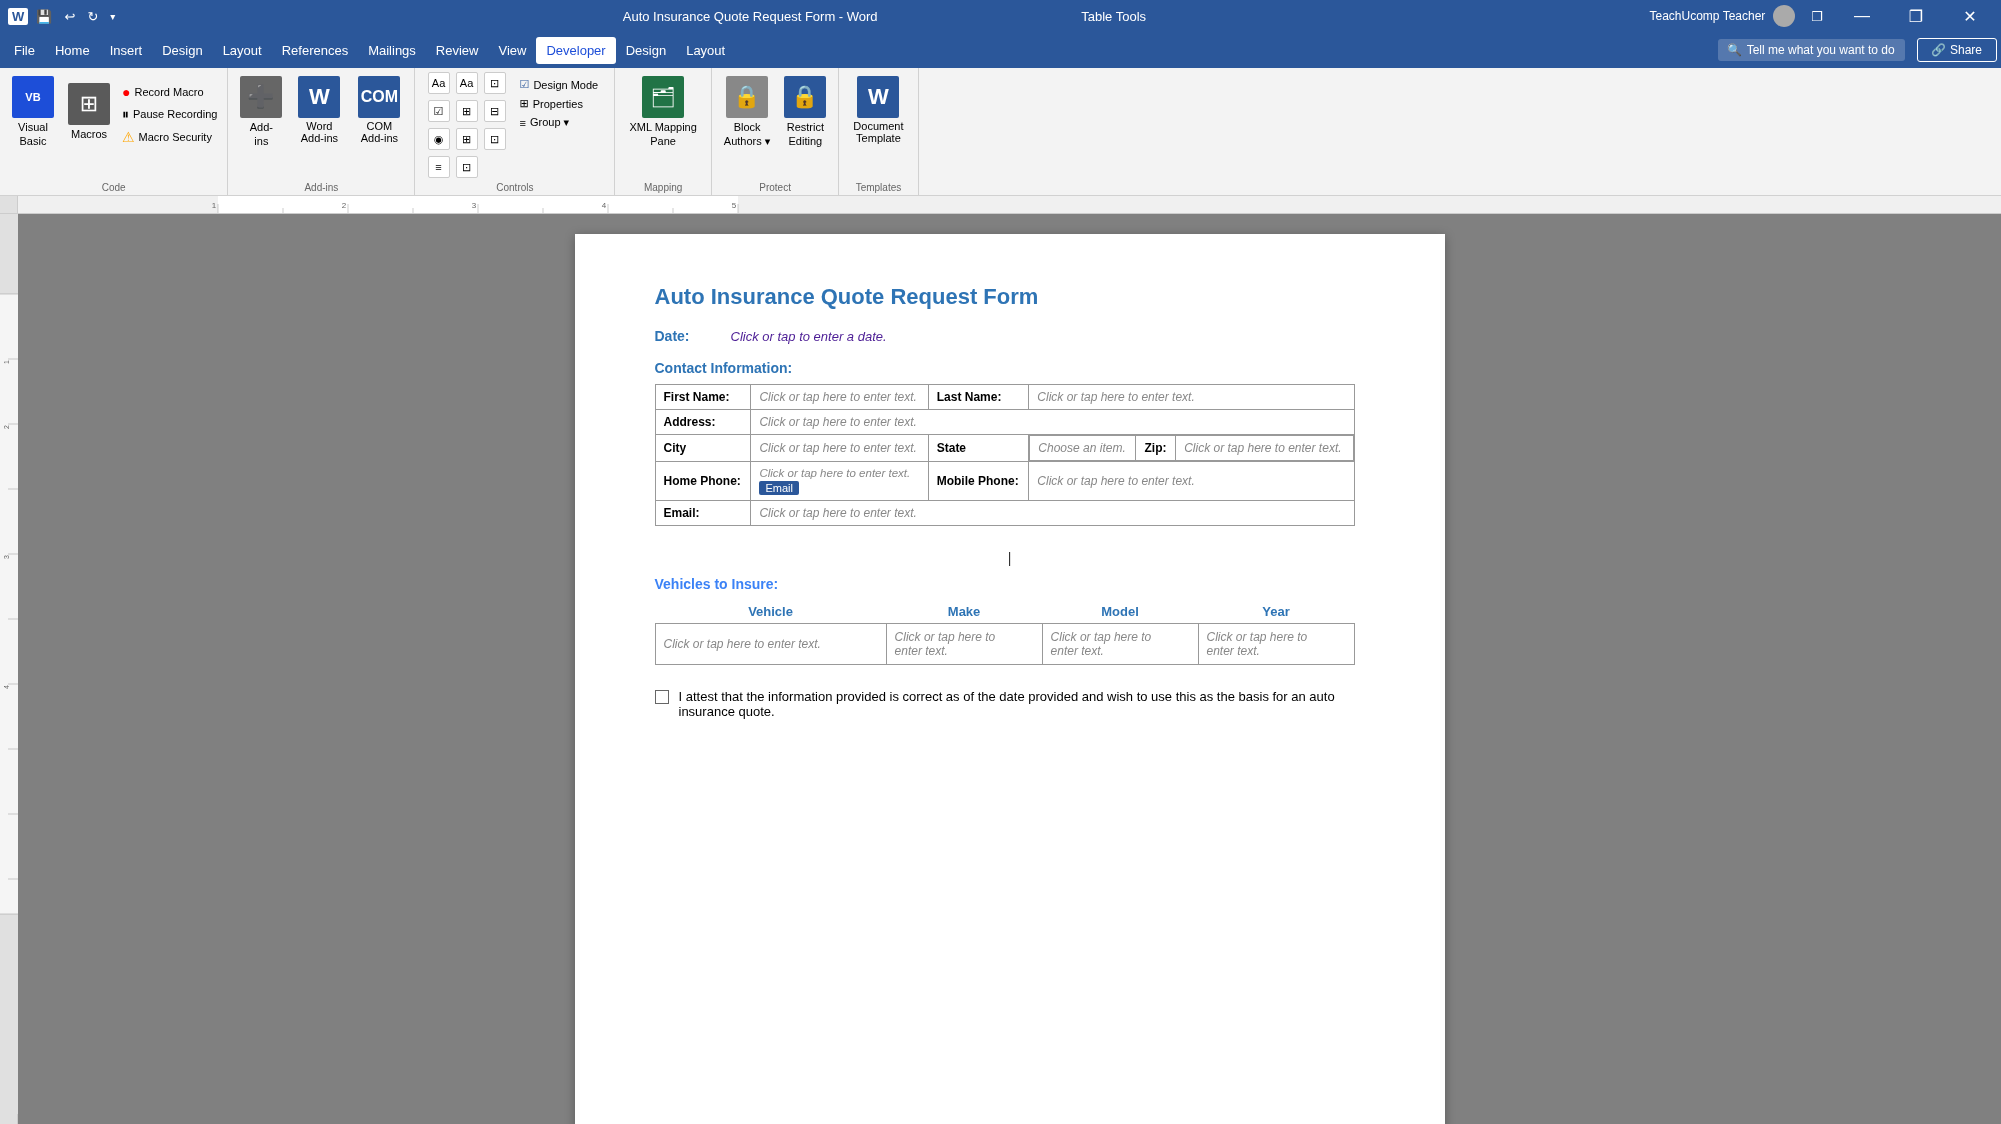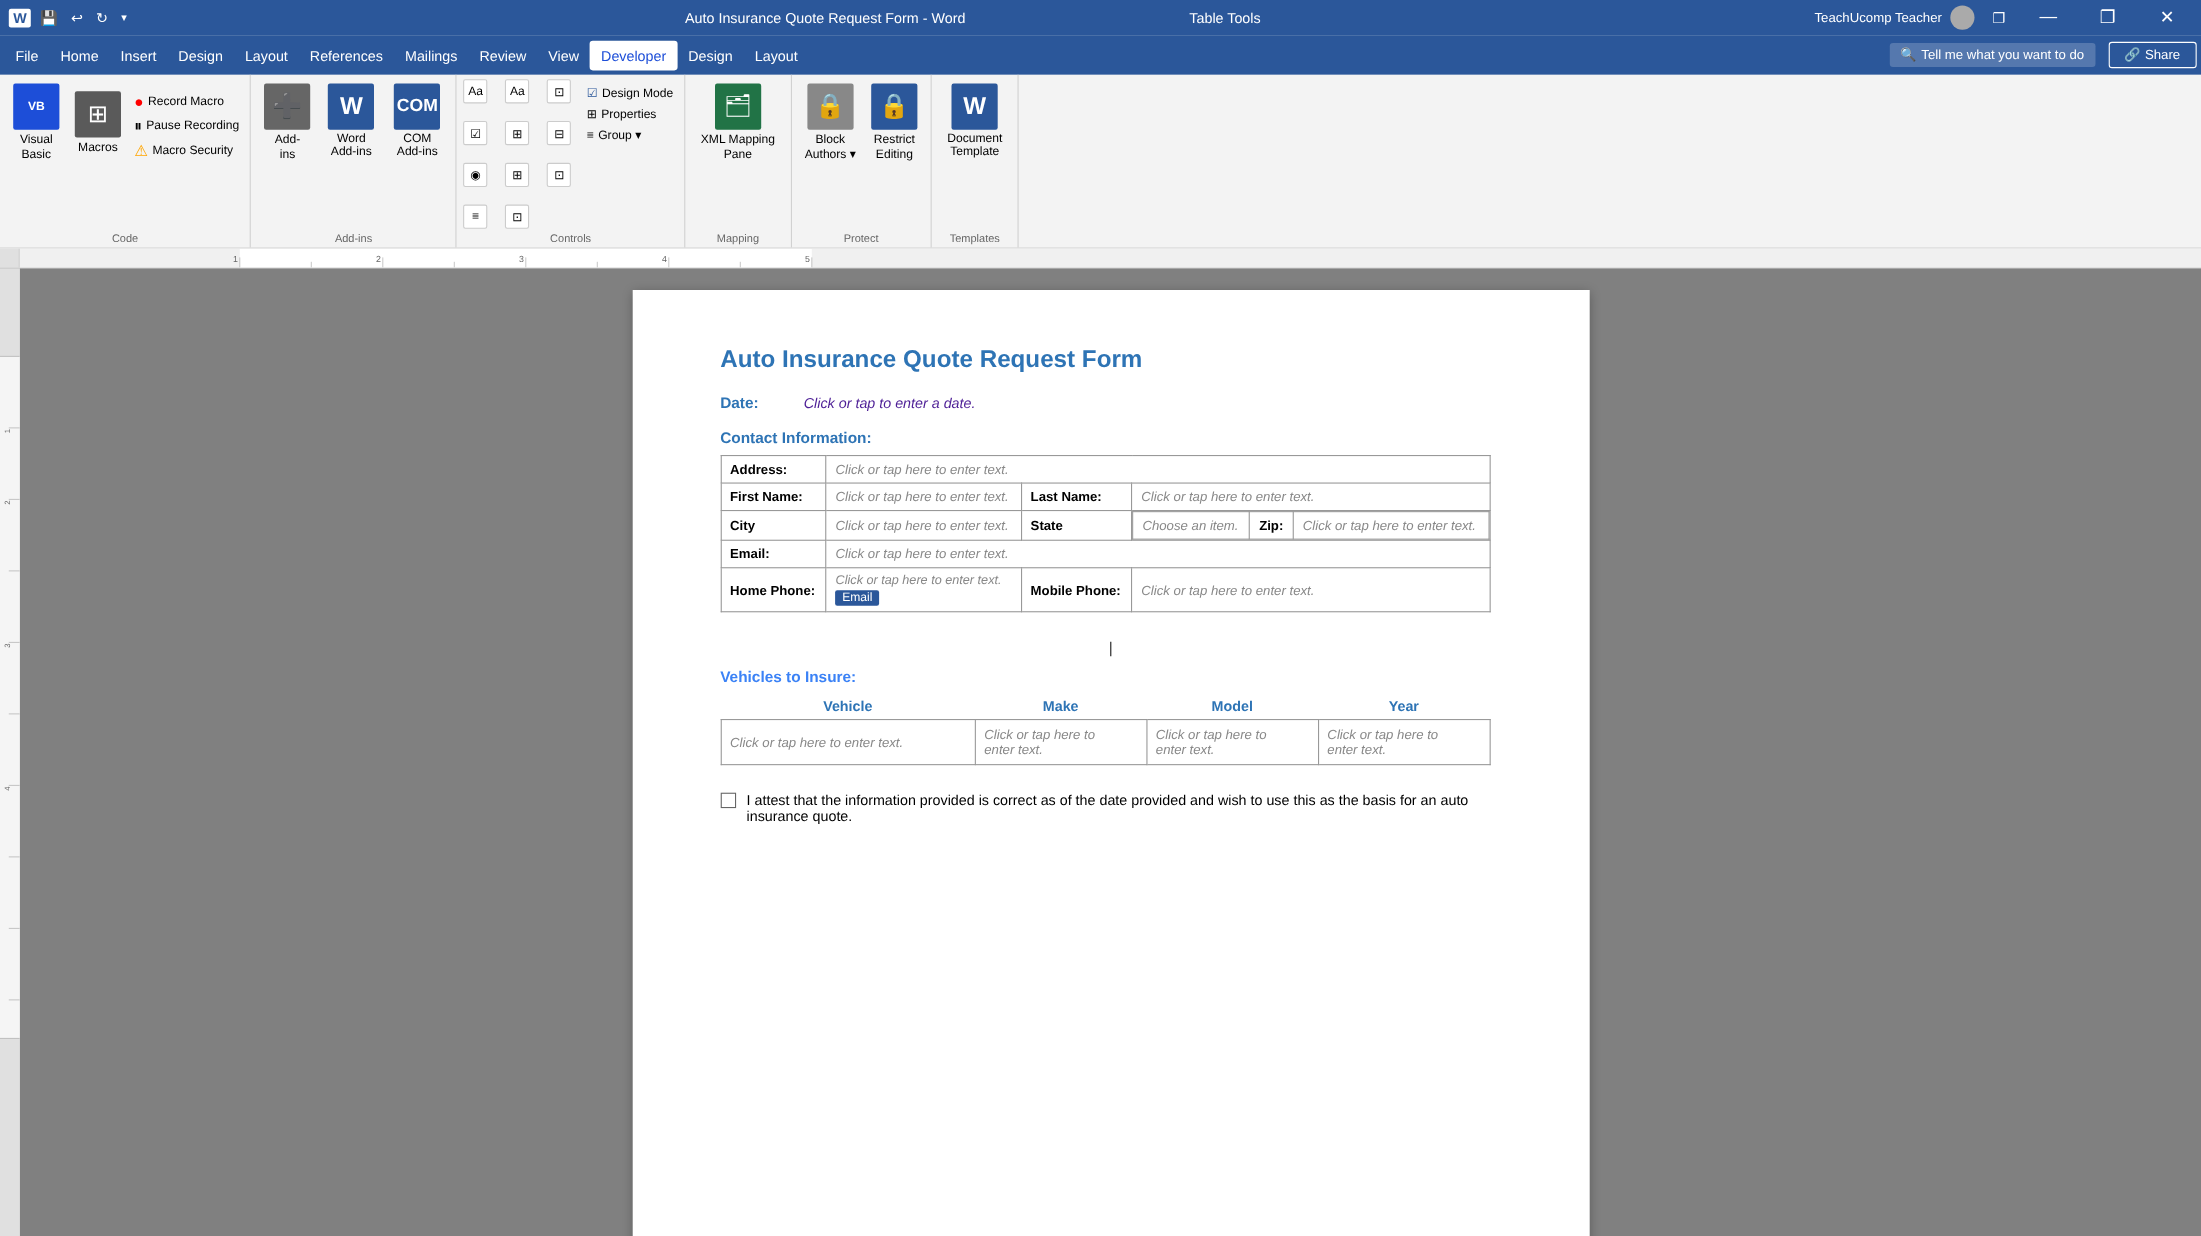--- a/index.html
+++ b/index.html
@@ -265,21 +265,21 @@
         <div style="width:42px;height:42px;background:#2b579a;display:flex;align-items:center;justify-content:center;color:white;font-size:16px;font-weight:bold;border-radius:2px;margin-bottom:2px;">COM</div>
         <span>COM<br>Add-ins</span>
       </div>
     </div>
     <div class="ribbon-group-label">Add-ins</div>
   </div>
 
   <div class="ribbon-group" style="min-width:200px;">
     <div class="ribbon-group-content" style="flex-direction:column;align-items:flex-start;">
       <div style="display:flex;gap:4px;align-items:flex-start;">
-        <div style="display:grid;grid-template-columns:repeat(3,auto);gap:16px;">
+        <div style="display:grid;grid-template-columns:repeat(3,auto);gap:6px;">
           <div class="ctrl-btn">Aa</div>
           <div class="ctrl-btn">Aa</div>
           <div class="ctrl-btn">⊡</div>
           <div class="ctrl-btn">☑</div>
           <div class="ctrl-btn">⊞</div>
           <div class="ctrl-btn">⊟</div>
           <div class="ctrl-btn">◉</div>
           <div class="ctrl-btn">⊞</div>
           <div class="ctrl-btn">⊡</div>
           <div class="ctrl-btn">≡</div>
@@ -399,59 +399,59 @@
       <div class="doc-date">
         <span class="doc-date-label">Date:</span>
         <span class="doc-date-value">Click or tap to enter a date.</span>
       </div>
 
       <div class="section-title">Contact Information:</div>
 
       <table class="contact">
         <tbody>
             <tr>
-          <td class="field-label">Address:</td>
-          <td class="field-value" colspan="3">Click or tap here to enter text.</td>
-        </tr>
-        <tr>
           <td class="field-label">First Name:</td>
           <td class="field-value">Click or tap here to enter text.</td>
           <td class="field-label">Last Name:</td>
           <td class="field-value">Click or tap here to enter text.</td>
+        </tr>
+        <tr>
+          <td class="field-label">Address:</td>
+          <td class="field-value" colspan="3">Click or tap here to enter text.</td>
         </tr>
         <tr>
           <td class="field-label">City</td>
           <td class="field-value">Click or tap here to enter text.</td>
           <td class="field-label">State</td>
           <td style="padding:0;">
             <table style="width:100%;border-collapse:collapse;">
                   <tbody>
                     <tr>
               <td class="field-value" style="border-right:1px solid #999;">Choose an item.</td>
               <td class="field-label" style="white-space:nowrap;padding:5px 8px;">Zip:</td>
               <td class="field-value">Click or tap here to enter text.</td>
             </tr>
                   </tbody>
                 </table>
           </td>
         </tr>
         <tr>
-          <td class="field-label">Email:</td>
-          <td class="field-value" colspan="3">Click or tap here to enter text.</td>
-        </tr>
-        <tr>
           <td class="field-label">Home Phone:</td>
           <td>
             <div class="field-value">Click or tap here to enter text.</div>
             <div style="margin-top:2px;">
               <span class="email-tag">Email</span>
             </div>
           </td>
           <td class="field-label">Mobile Phone:</td>
           <td class="field-value">Click or tap here to enter text.</td>
+        </tr>
+        <tr>
+          <td class="field-label">Email:</td>
+          <td class="field-value" colspan="3">Click or tap here to enter text.</td>
         </tr>
       </tbody>
         </table>
 
       <div style="text-align:center;color:#333;font-size:14px;margin:8px 0;">|</div>
 
       <div class="vehicles-title" style="margin-top:10px;">Vehicles to Insure:</div>
 
       <table class="vehicles">
         <thead>

